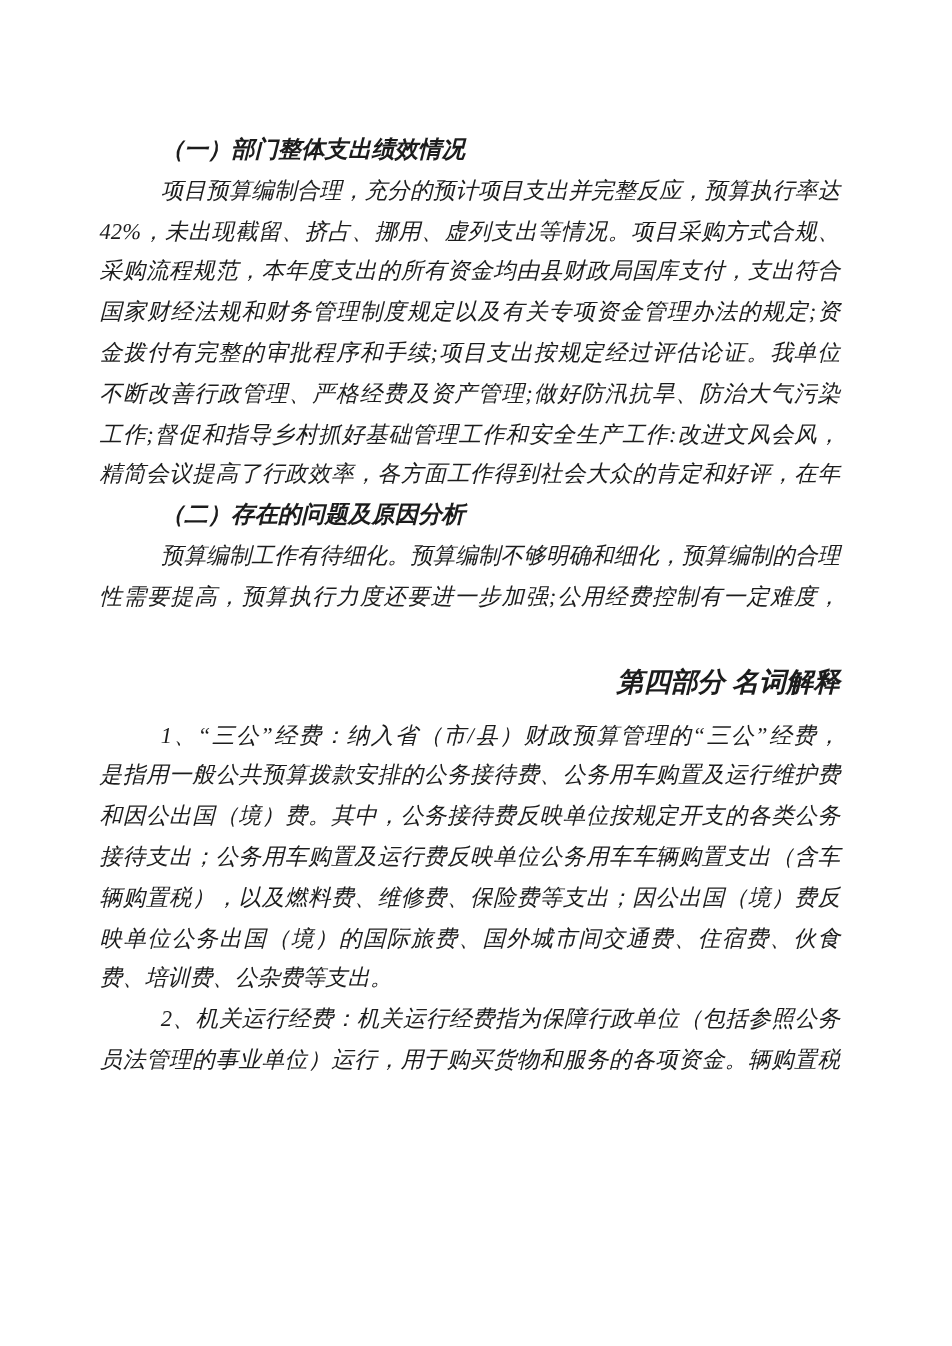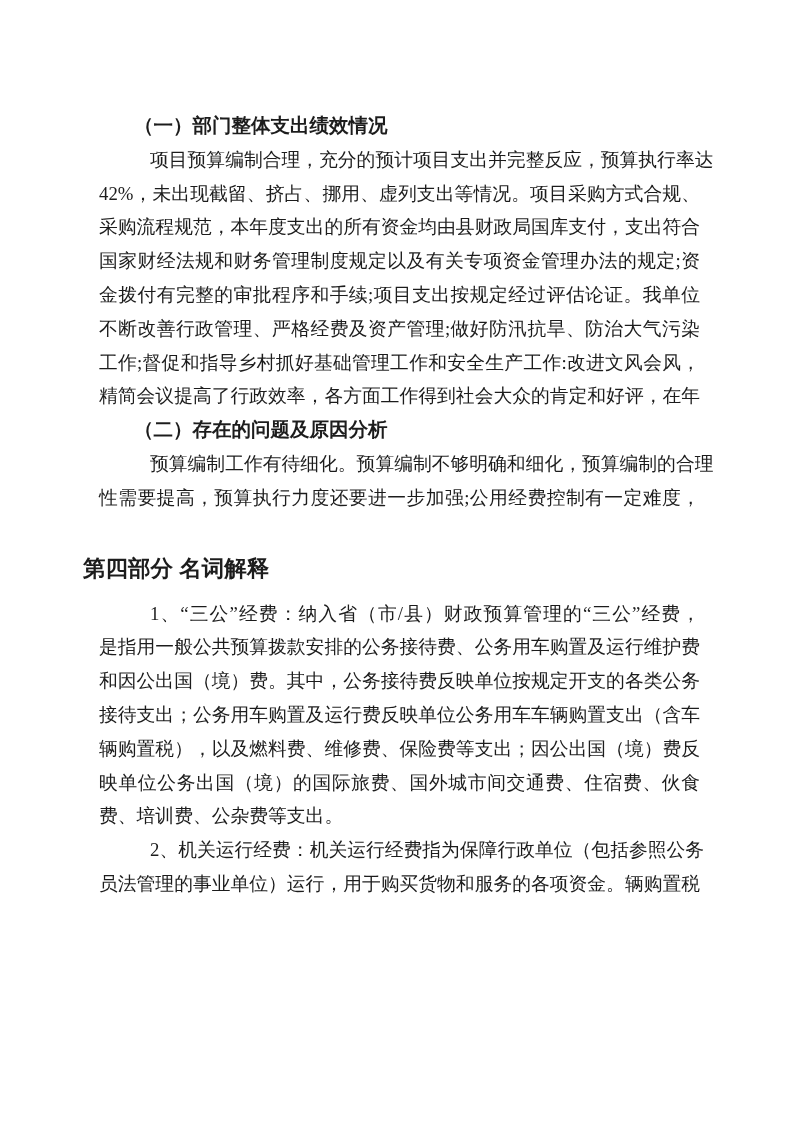--- a/index.html
+++ b/index.html
@@ -14,30 +14,30 @@
     overflow: hidden;
   }
   .doc {
     position: absolute;
     left: 83px;
     top: 0;
     width: 617px;
     color: #1c1c1c;
     font-family: "Liberation Serif", "DejaVu Serif", serif;
     font-size: 18.8px;
+    font-style: italic;
   }
   
   .ln {
     line-height: 33.8px;
     height: 33.8px;
     text-align: justify;
     text-align-last: justify;
     text-justify: inter-character;
     white-space: nowrap;
-    margin-left: 16px;
   }
   .ln.end {
     text-align-last: left;
   }
   .ln.first {
     text-indent: 51px;
   }
   .hnum {
     font-family: "Liberation Sans", "DejaVu Sans", sans-serif;
     font-weight: bold;
@@ -49,21 +49,21 @@
     white-space: nowrap;
   }
   #heading-1 {
     margin-top: 109px;
   }
   .part-title {
     font-family: "Liberation Sans", "DejaVu Sans", sans-serif;
     font-weight: bold;
     font-size: 22.5px;
     line-height: 34px;
-    text-align: left;
+    text-align: right;
     margin: 37px 0 11px 0;
     white-space: nowrap;
   }
 </style>
 </head>
 <body>
 
 <div class="doc">
 
   <h3 class="hnum" id="heading-1">（一）部门整体支出绩效情况</h3>

